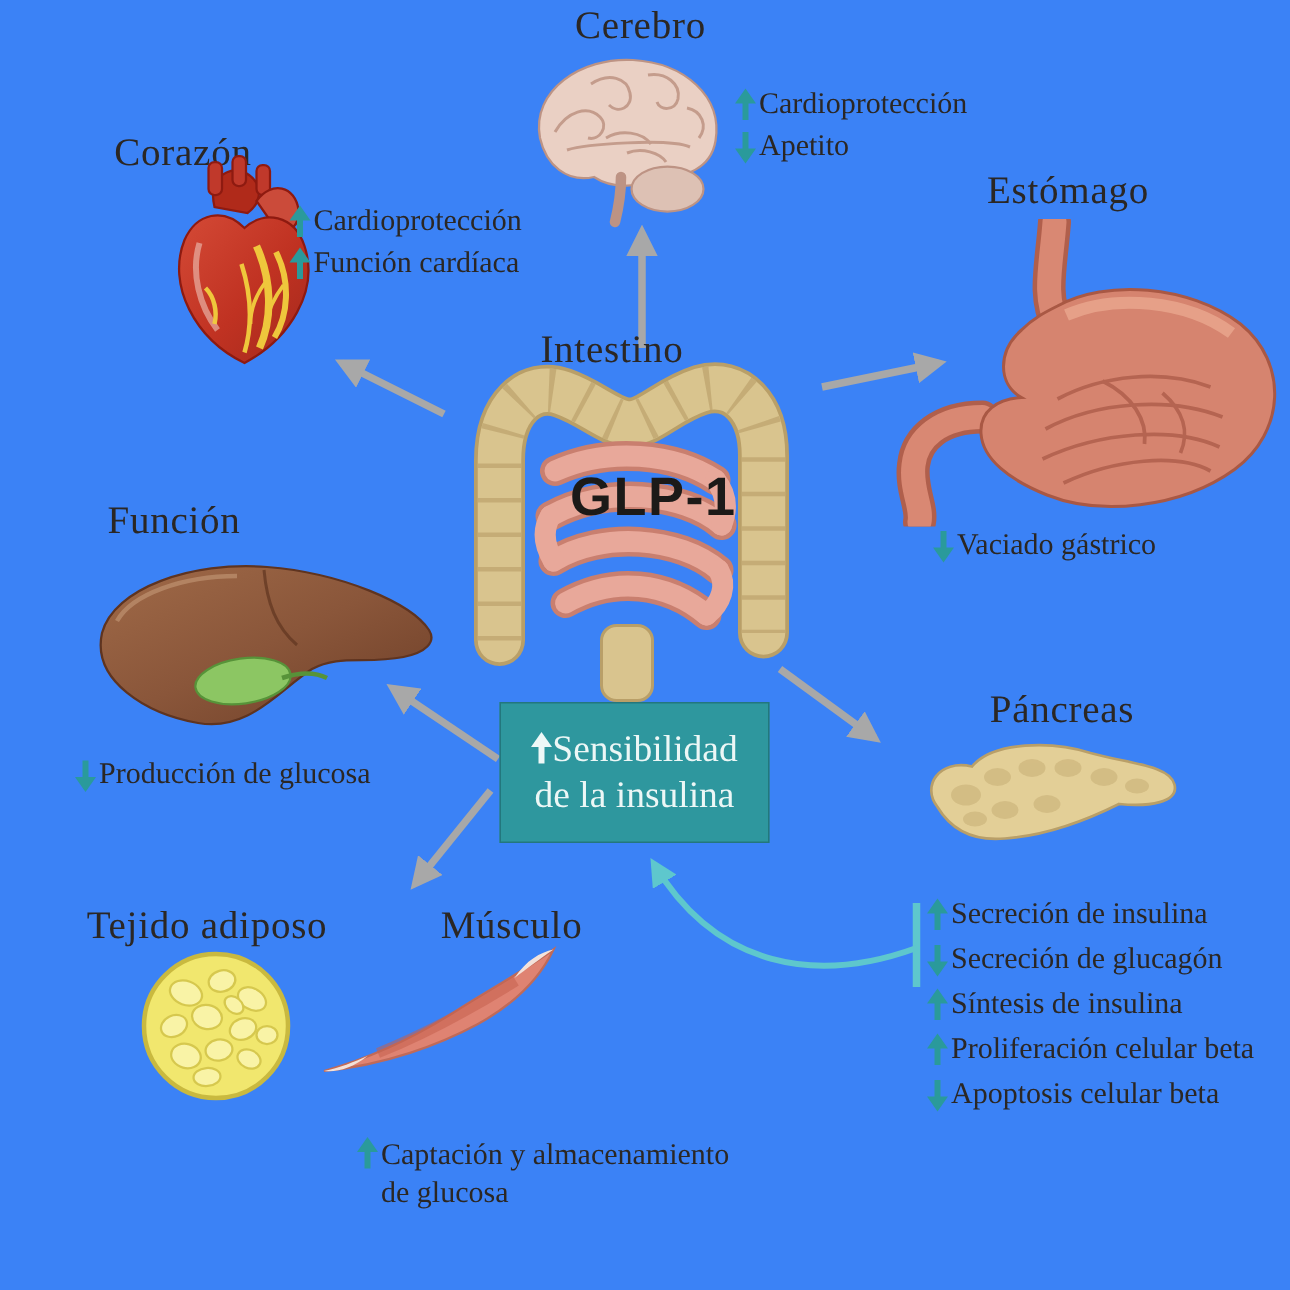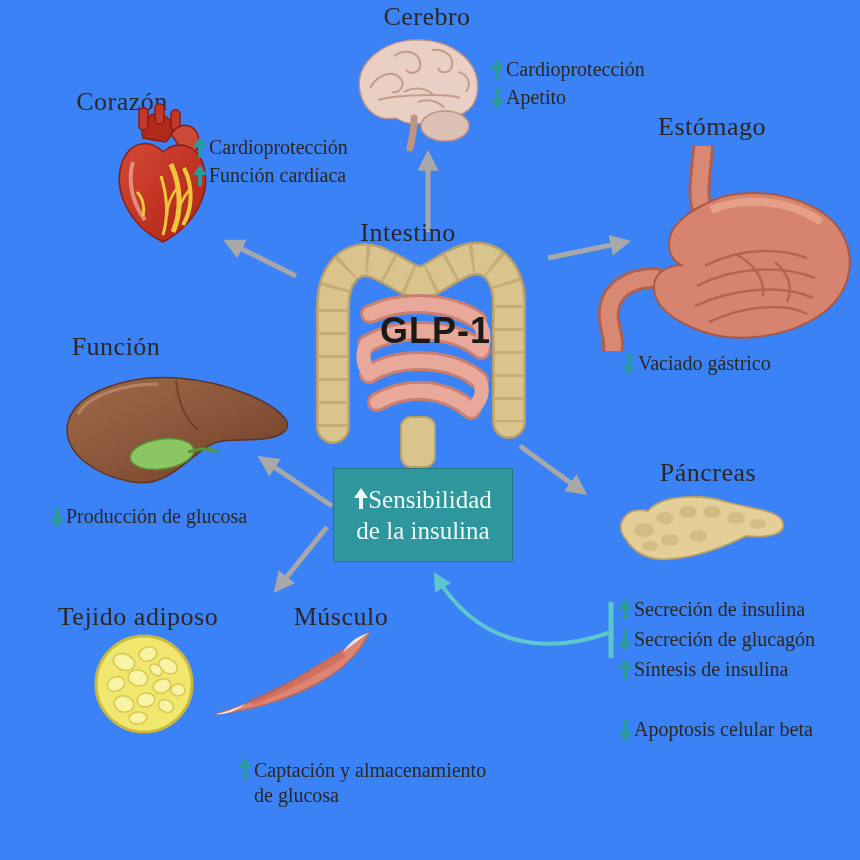--- a/index.html
+++ b/index.html
@@ -241,20 +241,24 @@
     <span class="fx-text">Secreción de insulina</span>
   </div>
   <div class="fx-row" style="left:618px;top:628px;">
     <span class="fx-arrow down"></span>
     <span class="fx-text">Secreción de glucagón</span>
   </div>
   <div class="fx-row" style="left:618px;top:658px;">
     <span class="fx-arrow up"></span>
     <span class="fx-text">Síntesis de insulina</span>
   </div>
+  <div class="fx-row" style="left:618px;top:688px;">
+    <span class="fx-arrow up"></span>
+    <span class="fx-text">Proliferación celular beta</span>
+  </div>
   <div class="fx-row" style="left:618px;top:718px;">
     <span class="fx-arrow down"></span>
     <span class="fx-text">Apoptosis celular beta</span>
   </div>
 
   <div class="organ-label" style="left:47px;top:602px;width:182px;">Tejido adiposo</div>
   <svg class="abs" style="left:90px;top:632px;" width="108" height="104" viewBox="0 0 108 104">
     <circle cx="54" cy="52" r="48" fill="#f1e76e" stroke="#c9b93f" stroke-width="3"></circle>
     <g fill="#f9f3a6" stroke="#d6c84e" stroke-width="1.5">
       <ellipse cx="34" cy="30" rx="11" ry="8" transform="rotate(20 34 30)"></ellipse>

